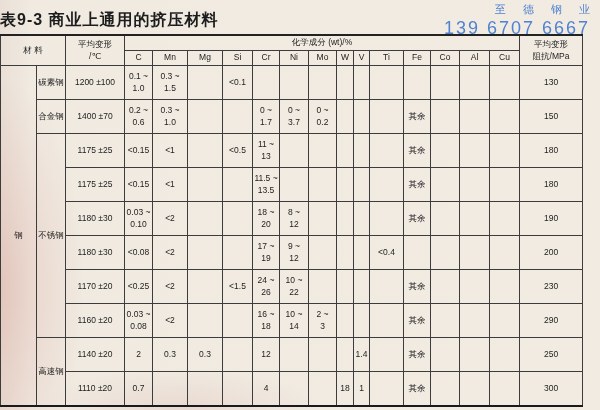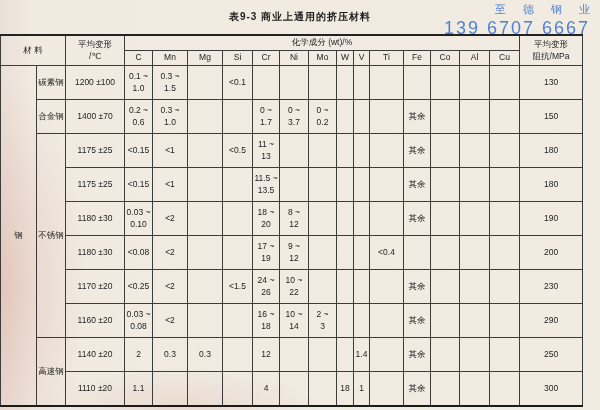--- a/index.html
+++ b/index.html
@@ -15,21 +15,21 @@
     overflow:hidden;
   }
   .watermark{
     position:absolute;top:3px;right:10px;
     text-align:right;line-height:1.25;
   }
   .watermark .co{font-size:11px;letter-spacing:7px;margin-right:-7px;}
   .watermark .tel{font-size:18px;letter-spacing:2px;}
   .title{
     position:absolute;top:10px;left:0;width:100%;
-    text-align:center;font-size:10px;font-weight:bold;letter-spacing:1px;
+    text-align:left;font-size:16px;font-weight:bold;letter-spacing:1px;
   }
   table.tbl{
     position:absolute;left:0;top:34px;
     width:582px;border-collapse:collapse;table-layout:fixed;
     border-top:2px solid #222;border-bottom:2.5px solid #1a1a1a;
   }
   table.tbl th,table.tbl td{
     border:1px solid #3c3c3c;
     padding:0 1px;
     text-align:center;vertical-align:middle;
@@ -286,21 +286,21 @@
           <td class="num">1.4</td>
           <td class="num"></td>
           <td class="num">其余</td>
           <td class="num"></td>
           <td class="num"></td>
           <td class="num"></td>
           <td class="num">250</td>
         </tr>
         <tr>
           <td class="num">1110 ±20</td>
-          <td class="num">1.1</td>
+          <td class="num">0.7</td>
           <td class="num"></td>
           <td class="num"></td>
           <td class="num"></td>
           <td class="num">4</td>
           <td class="num"></td>
           <td class="num"></td>
           <td class="num">18</td>
           <td class="num">1</td>
           <td class="num"></td>
           <td class="num">其余</td>

